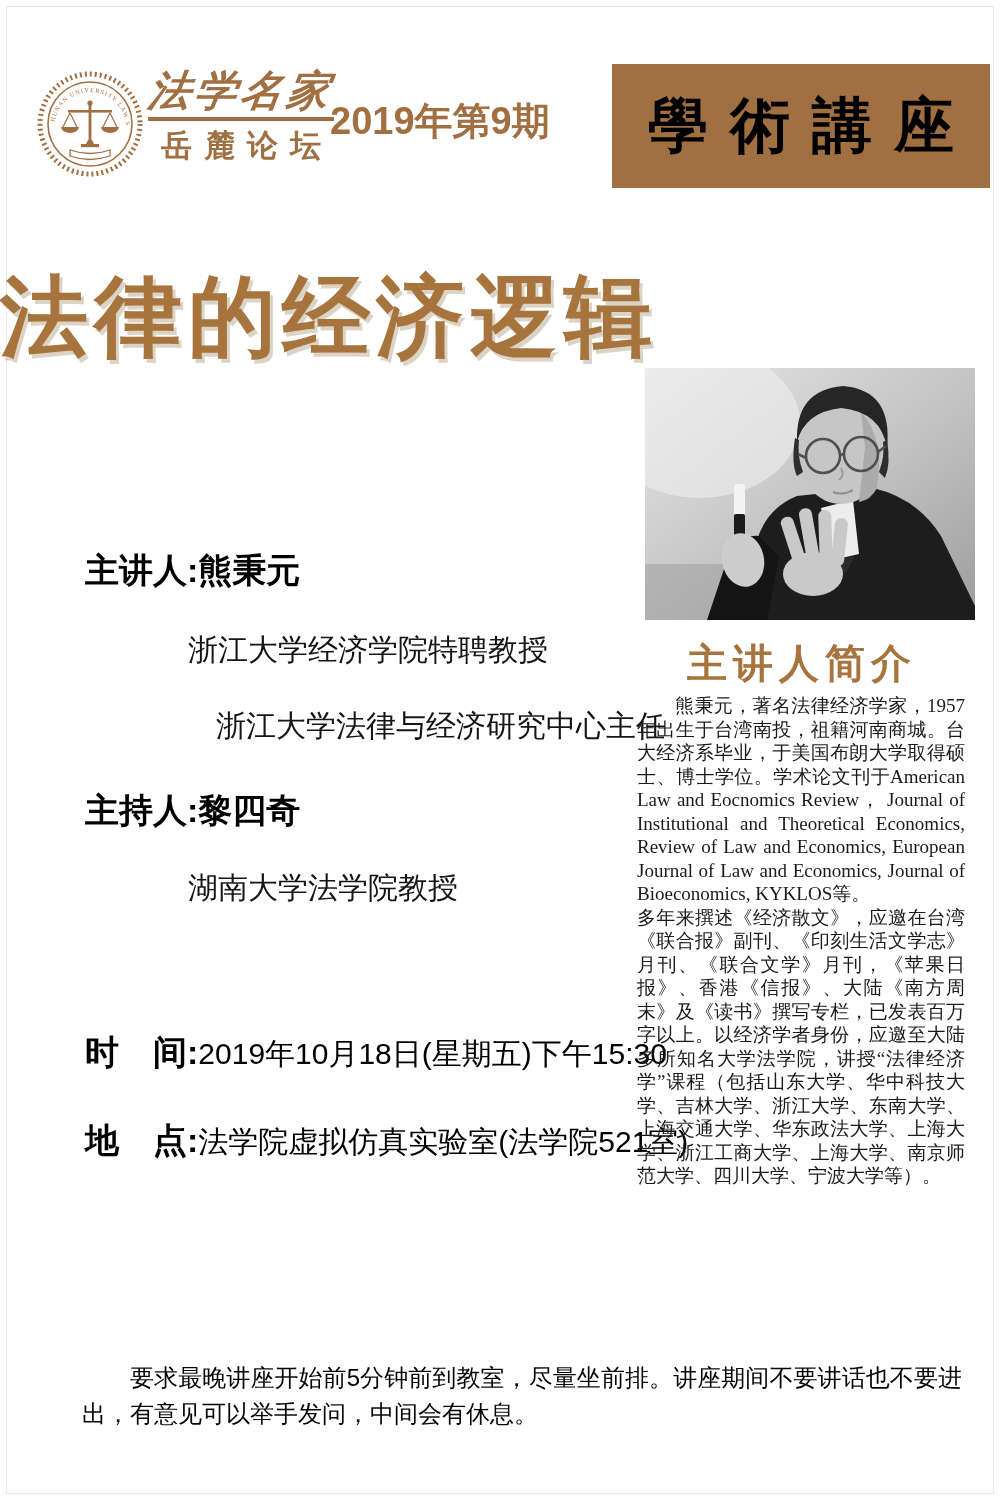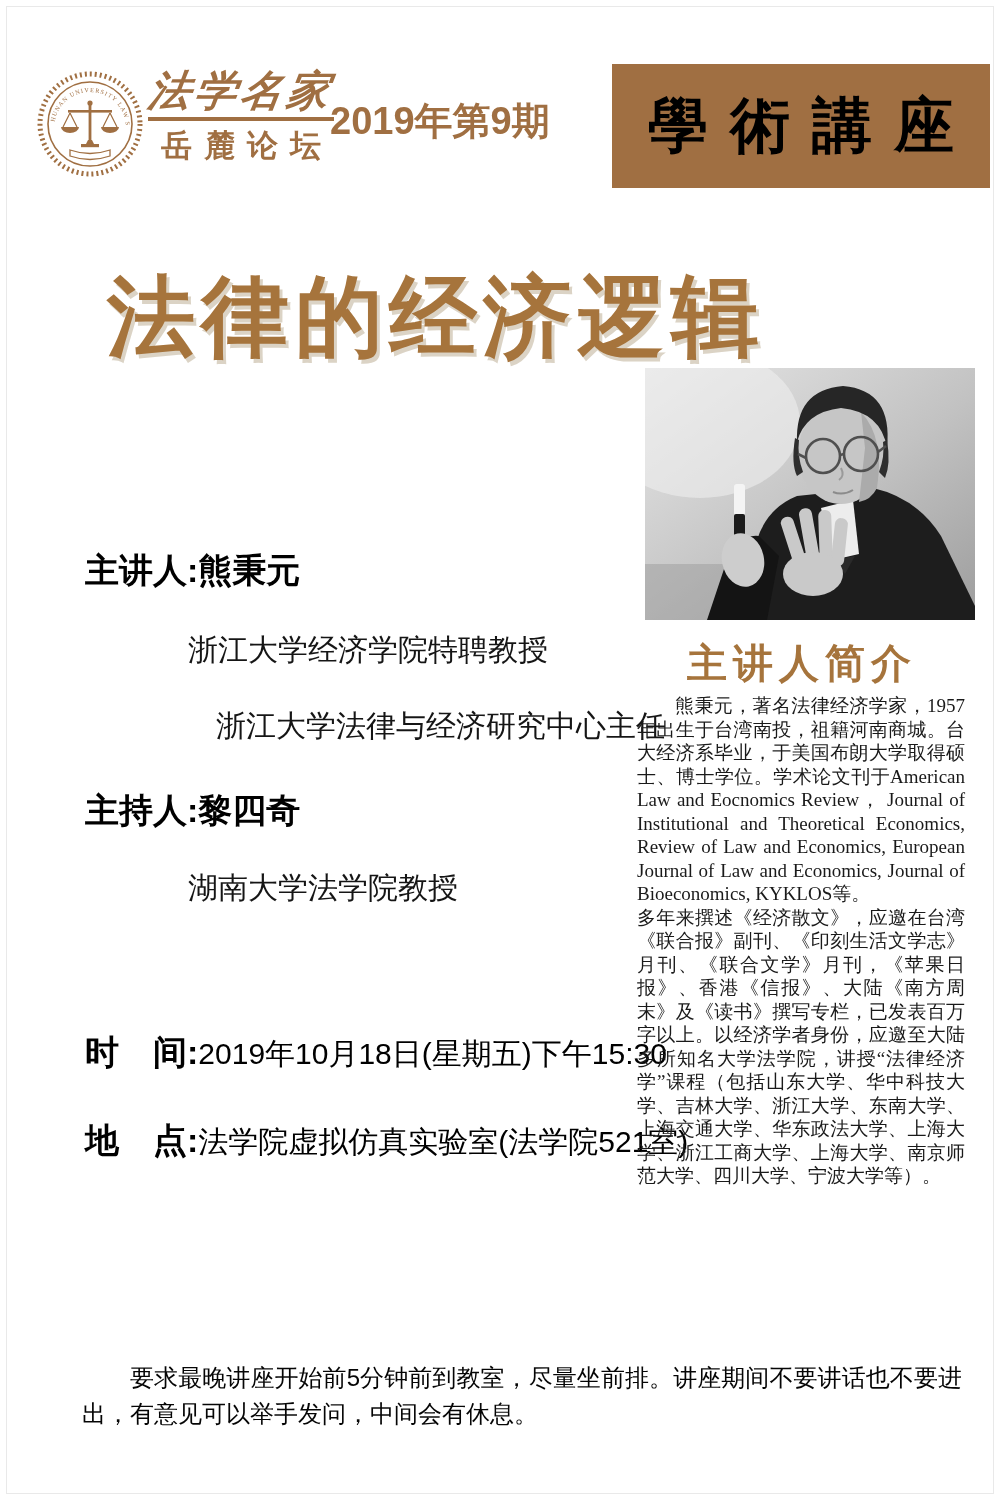--- a/index.html
+++ b/index.html
@@ -66,21 +66,20 @@
   }
   .banner-text{
     color:#000000;font-size:60px;font-weight:bold;
     letter-spacing:22px;margin-right:-22px;
     white-space:nowrap;
   }
 
   
   .main-title{
     position:absolute;left:0;top:258px;width:872px;
-    text-align:center;
     font-size:88px;font-weight:900;
     letter-spacing:6px;
     color:var(--title-brown);
     text-shadow:3px 4px 0 rgba(190,175,150,0.55);
     white-space:nowrap;
   }
 
   
   .info-row{
     position:absolute;left:85px;

